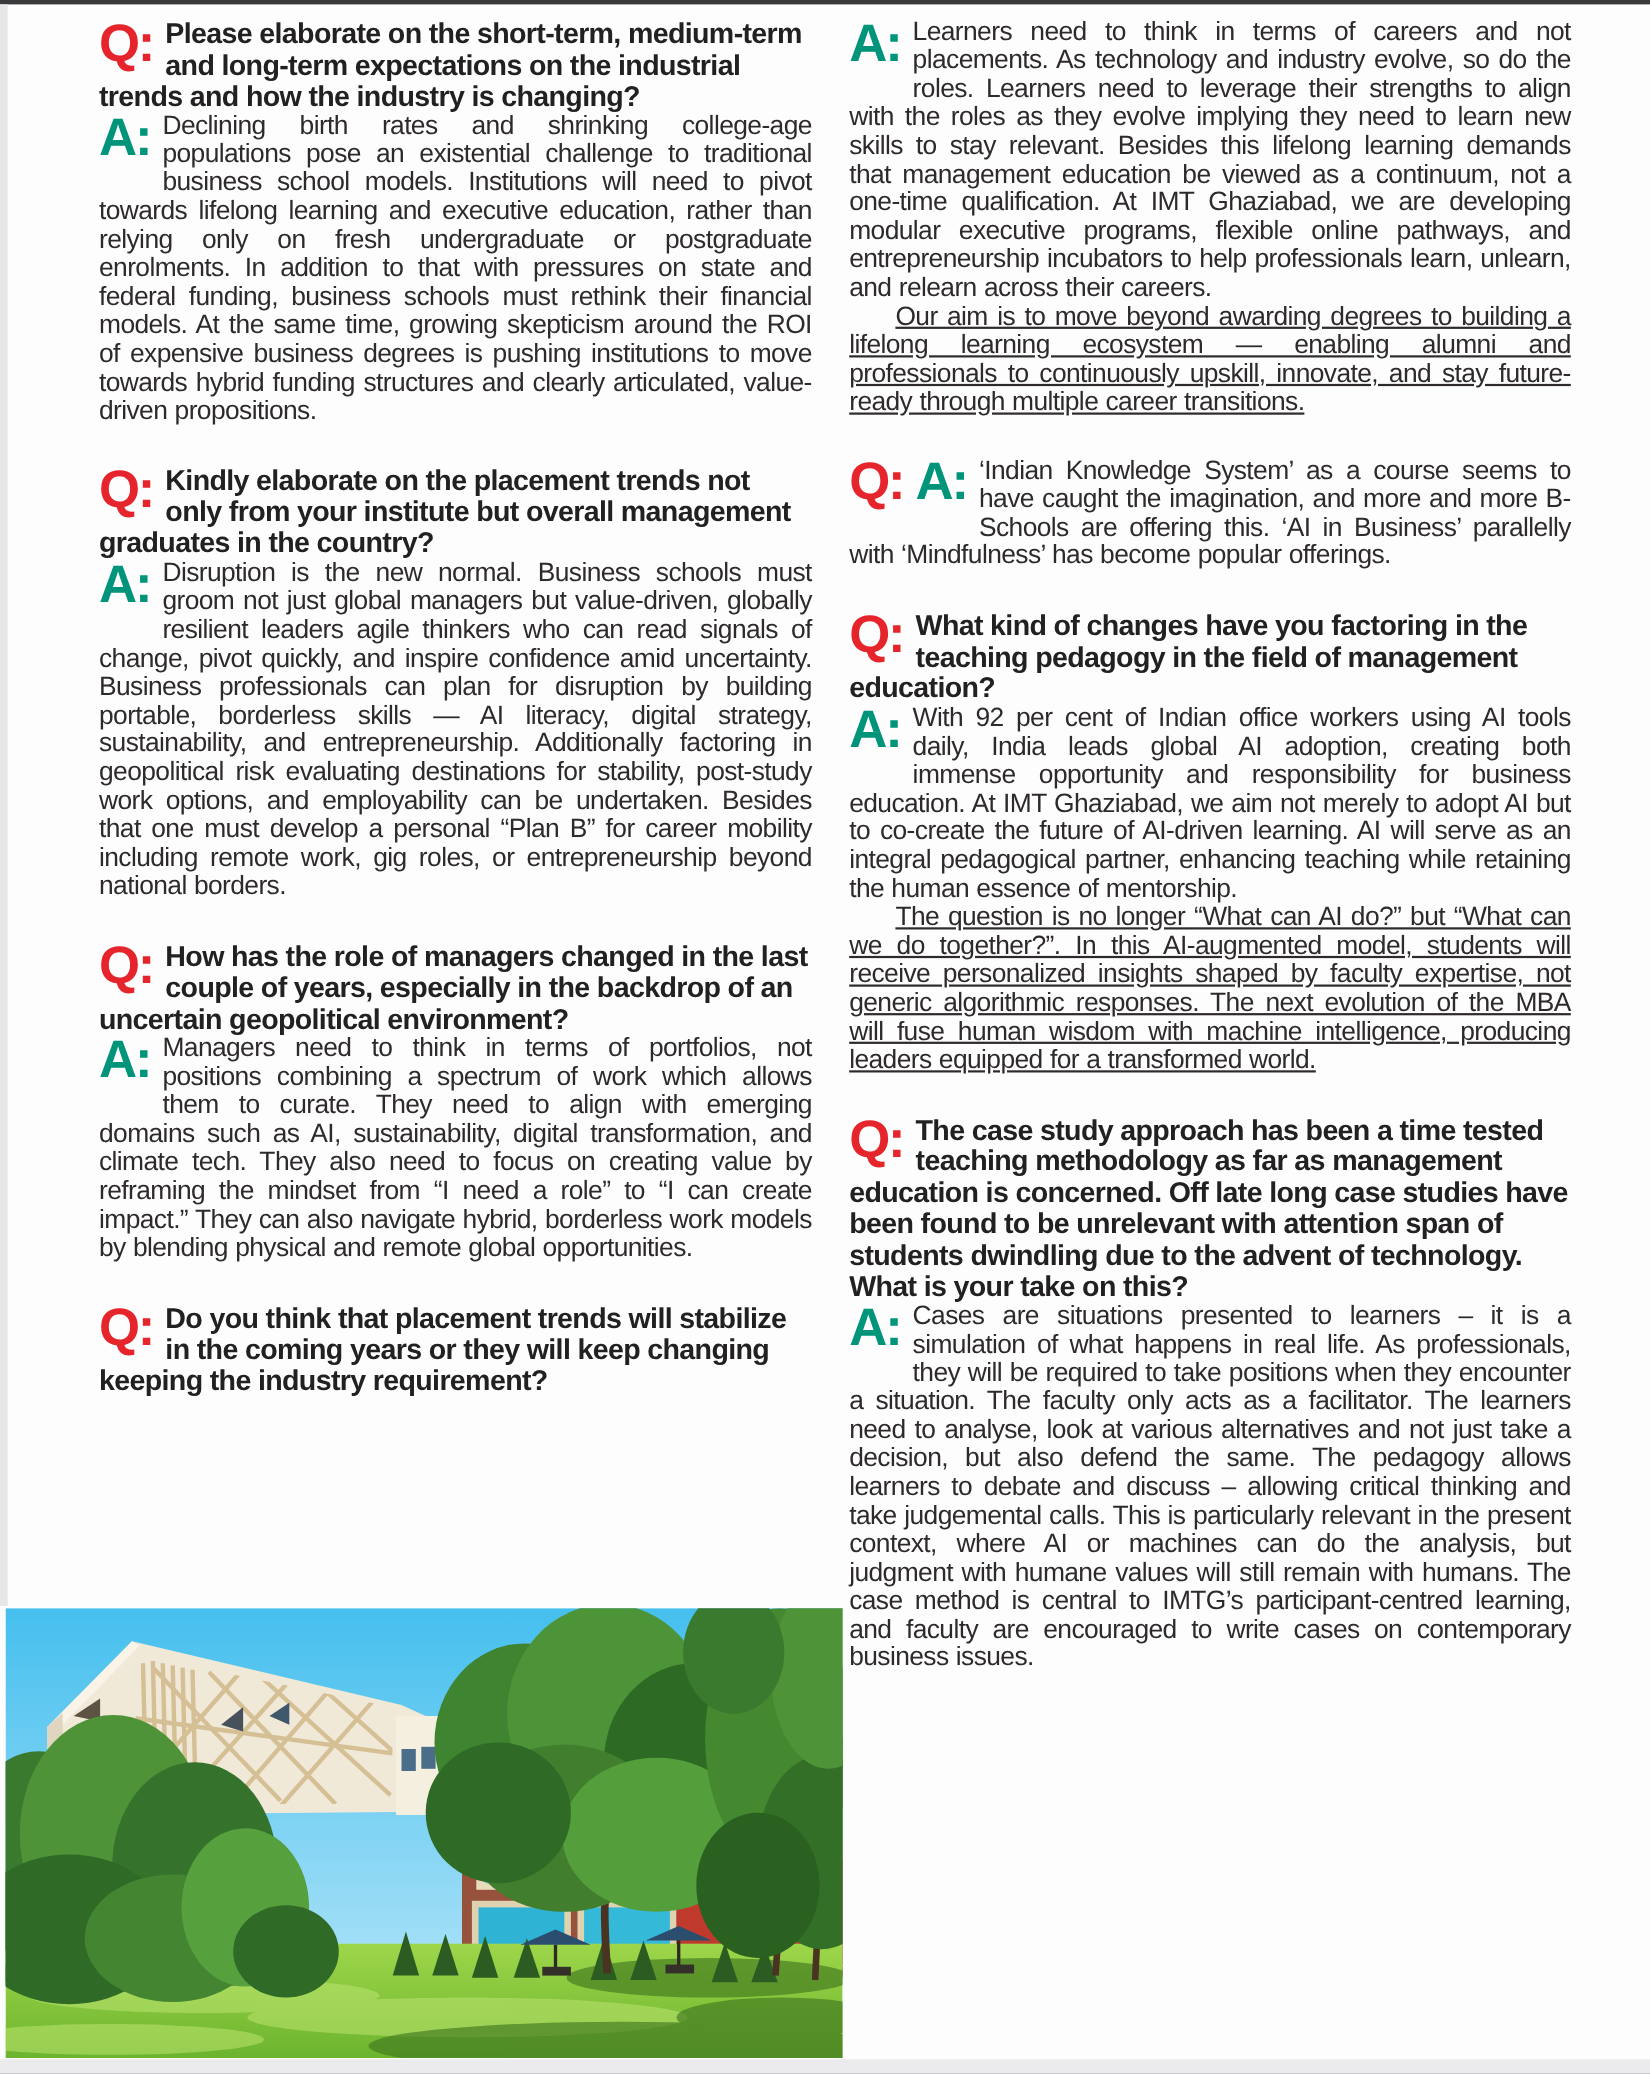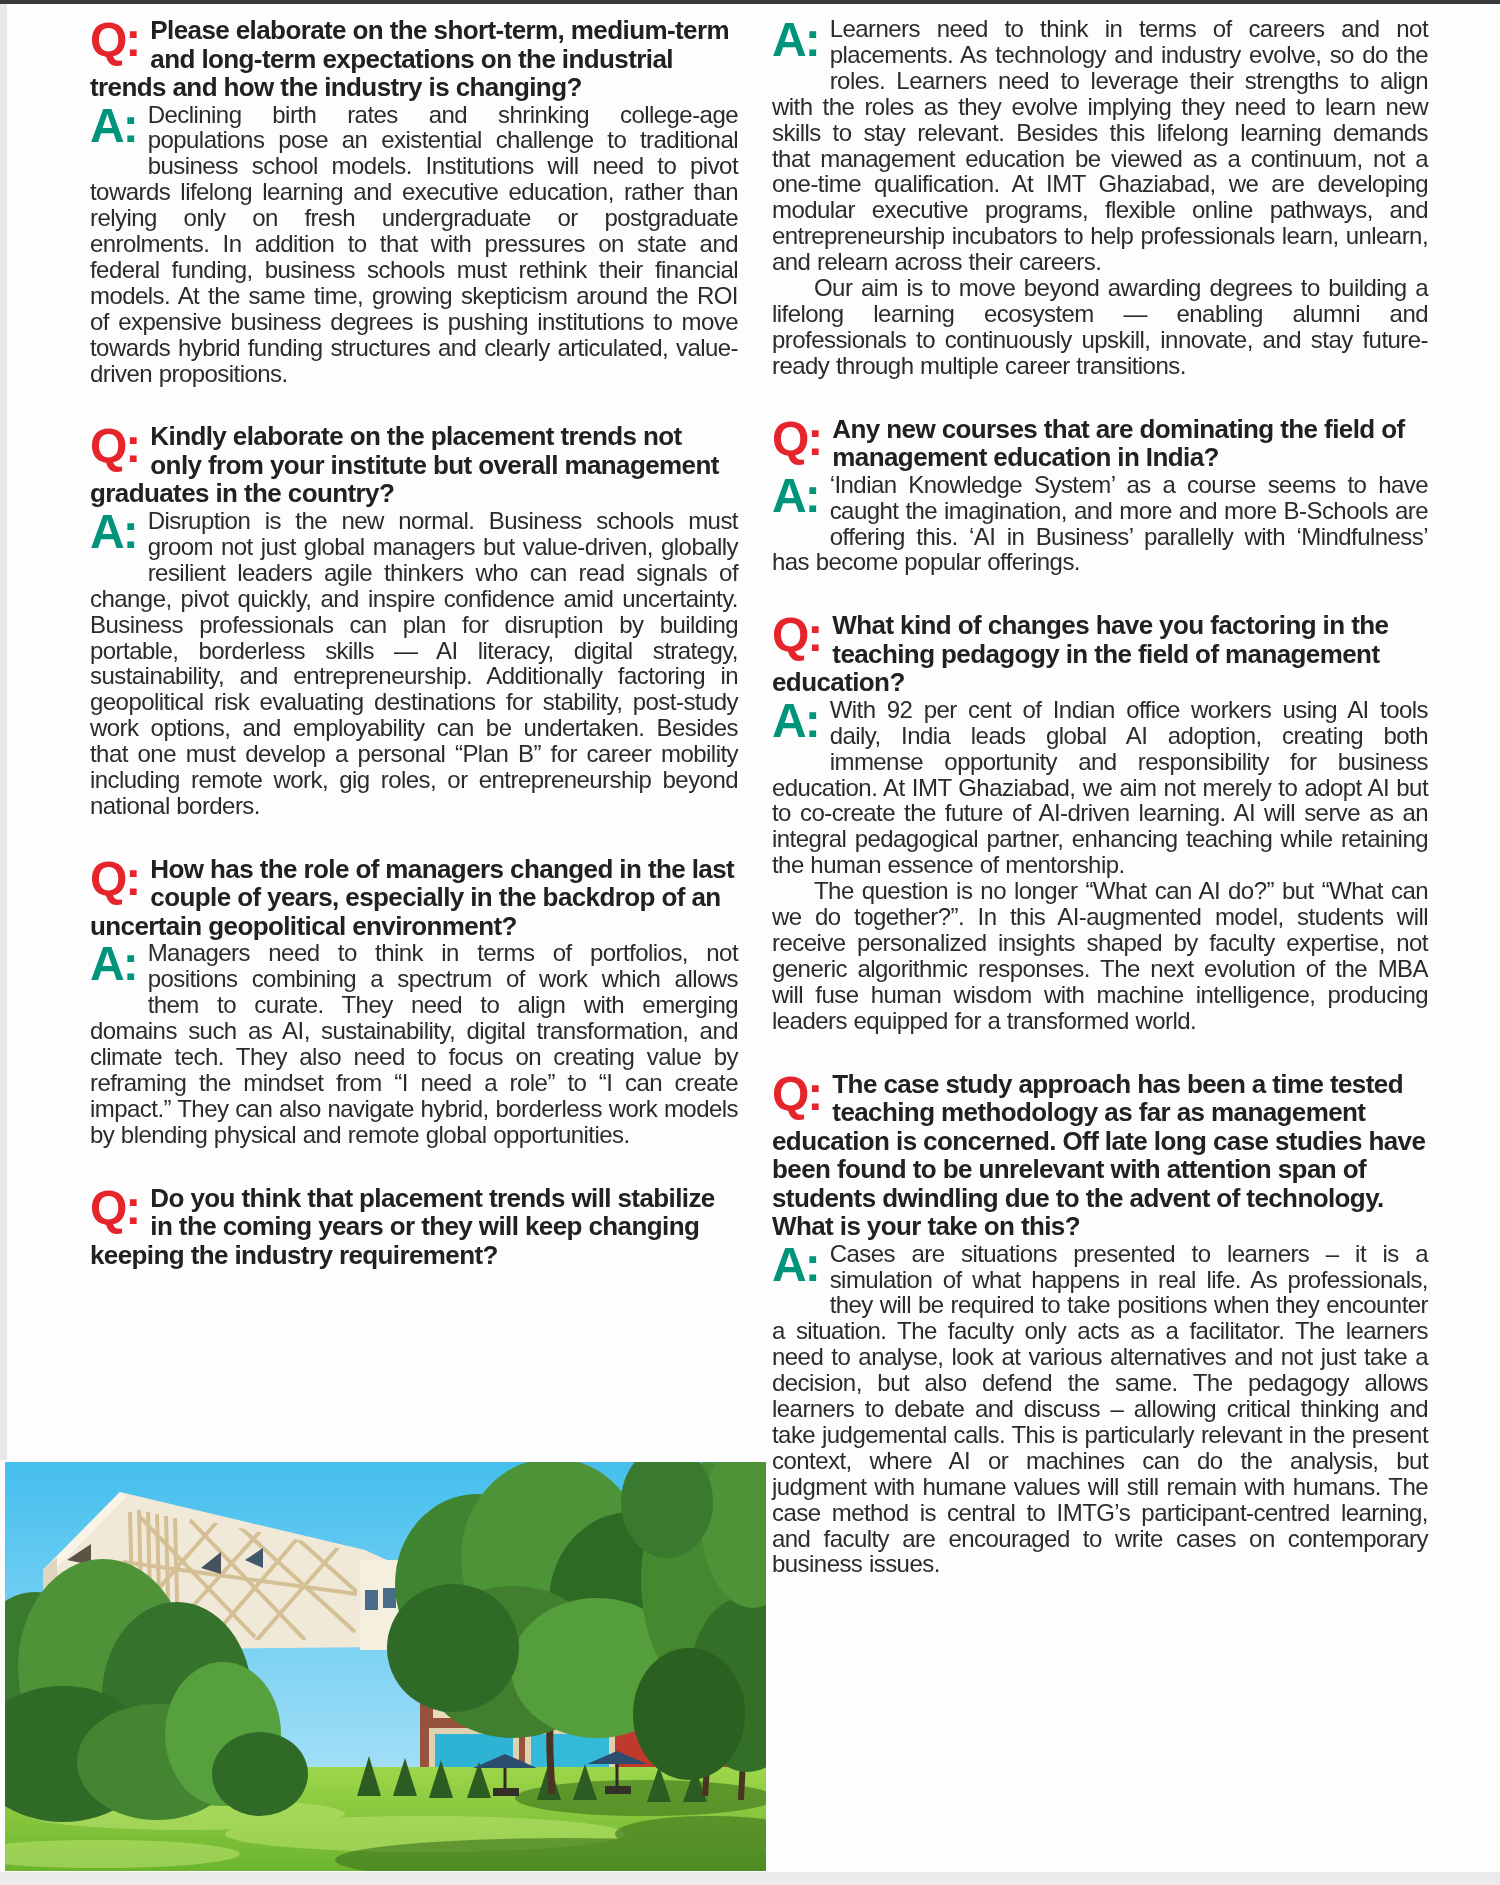--- a/index.html
+++ b/index.html
@@ -21,21 +21,21 @@
   .qa + .qa { margin-top:36px; }
 
   .q-text {
     margin:0; font-weight:700; font-size:26px; line-height:28.5px;
     color:#222021; text-align:left; letter-spacing:-0.6px;
   }
   .a-text {
     margin:0; font-size:24px; line-height:25.9px; color:#2e2a2b;
     text-align:justify; letter-spacing:-0.55px; word-spacing:0.5px;
   }
-  .a-text.indent { text-indent:42px; }
+  .a-text.indent { text-indent:42px;text-decoration:underline; }
 
   .cap {
     float:left; font-weight:700; font-size:48px; line-height:42px;
     height:51px; margin:3px 11px 0 0; letter-spacing:-2px;
   }
   .q-cap { color:#e5242b; }
   .a-cap { color:#00947a; }
 
   .photo {
     position:absolute; left:5px; top:1462px; width:761px; height:409px;
@@ -90,21 +90,21 @@
 
     <section class="qa">
       <p class="a-text">
         <span class="cap a-cap">A:</span><span>Learners need to think in terms of careers and not placements. As technology and industry evolve, so do the roles. Learners need to leverage their strengths to align with the roles as they evolve implying they need to learn new skills to stay relevant. Besides this lifelong learning demands that management education be viewed as a continuum, not a one-time qualification. At IMT Ghaziabad, we are developing modular executive programs, flexible online pathways, and entrepreneurship incubators to help professionals learn, unlearn, and relearn across their careers.</span>
       </p>
       <p class="a-text indent">Our aim is to move beyond awarding degrees to building a lifelong learning ecosystem — enabling alumni and professionals to continuously upskill, innovate, and stay future-ready through multiple career transitions.</p>
     </section>
 
     <section class="qa">
       <p class="q-text">
-        <span class="cap q-cap">Q:</span><span>Any new courses that are dominating the field of management education in India?</span>
+        <span class="cap q-cap">Q:</span>
       </p>
       <p class="a-text">
         <span class="cap a-cap">A:</span><span>‘Indian Knowledge System’ as a course seems to have caught the imagination, and more and more B-Schools are offering this. ‘AI in Business’ parallelly with ‘Mindfulness’ has become popular offerings.</span>
       </p>
     </section>
 
     <section class="qa">
       <p class="q-text">
         <span class="cap q-cap">Q:</span><span>What kind of changes have you factoring in the teaching pedagogy in the field of management education?</span>
       </p>

